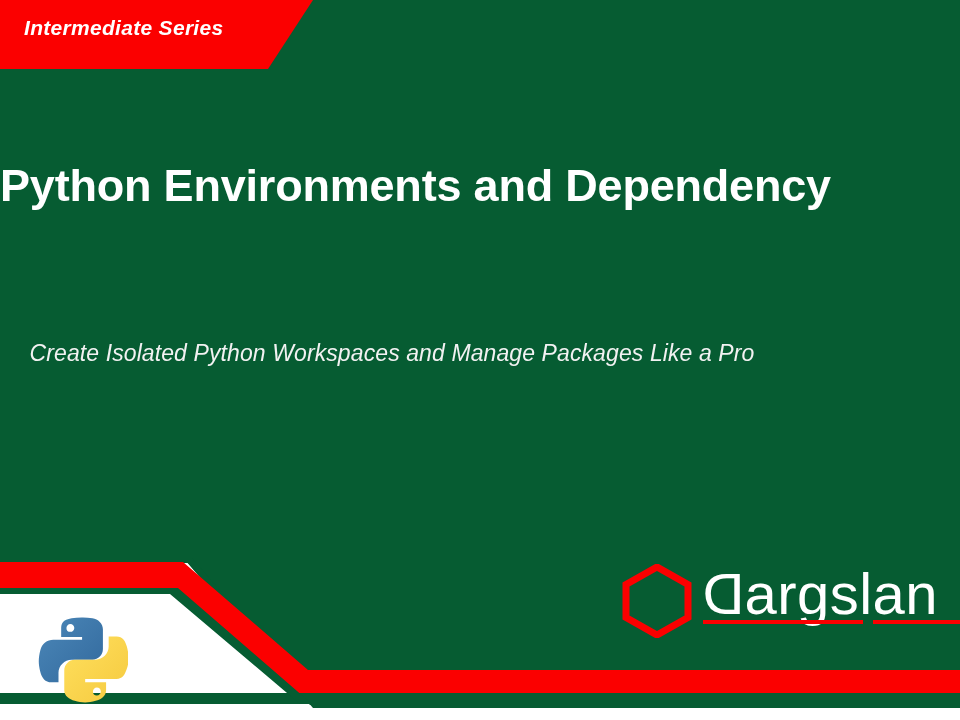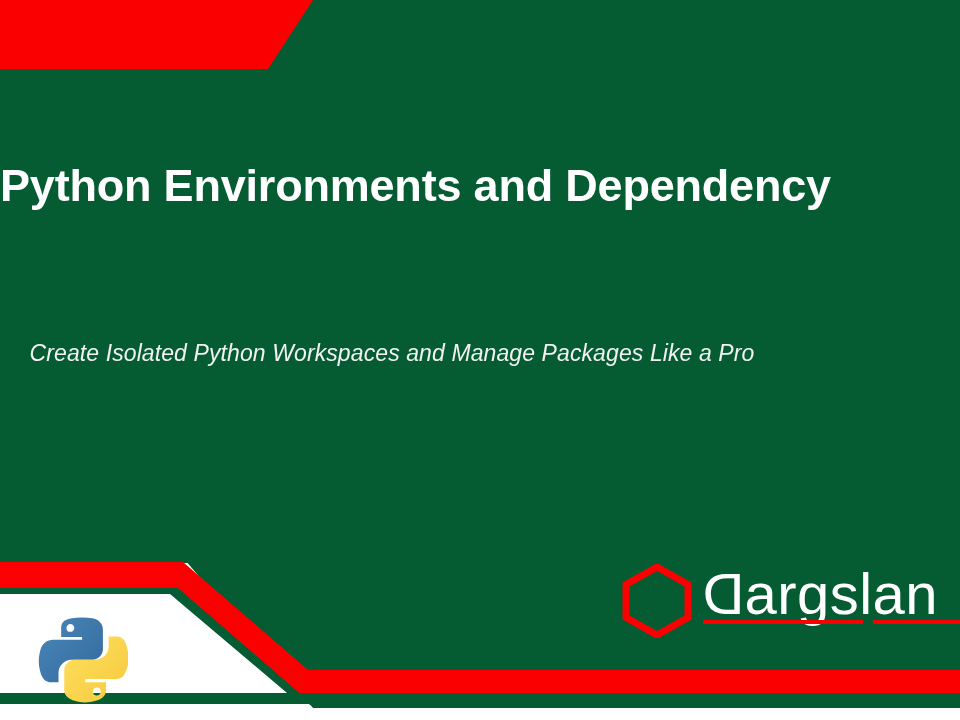--- a/index.html
+++ b/index.html
@@ -167,20 +167,21 @@
 </style>
 </head>
 <body>
 
 <div id="slide">
 
   <div class="bg-green"></div>
 
   <div class="badge-main"></div>
   <div class="badge-stripe"></div>
+  <div class="badge-label">Intermediate Series</div>
 
   <div class="title-block">
     <span class="title-line">Python Environments and Dependency</span>
   </div>
 
   <div class="subtitle">Create Isolated Python Workspaces and Manage Packages Like a Pro</div>
 
   <div class="bottom-white"></div>
   <div class="bottom-green-edge"></div>
   <div class="bottom-red"></div>

